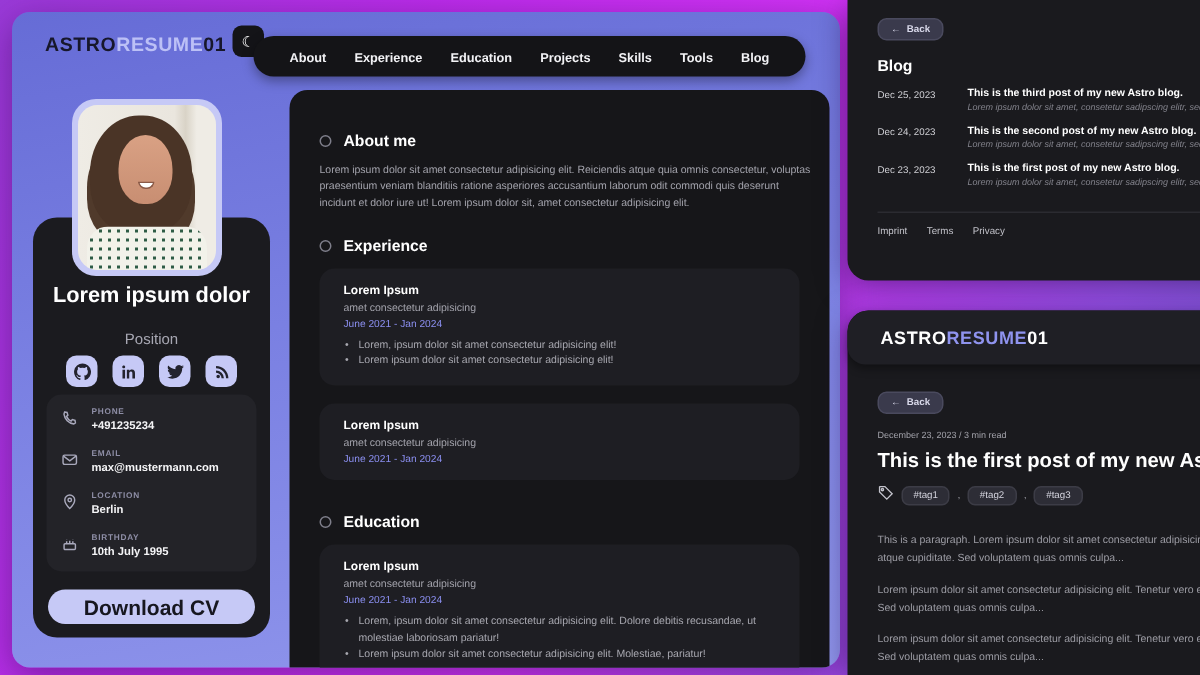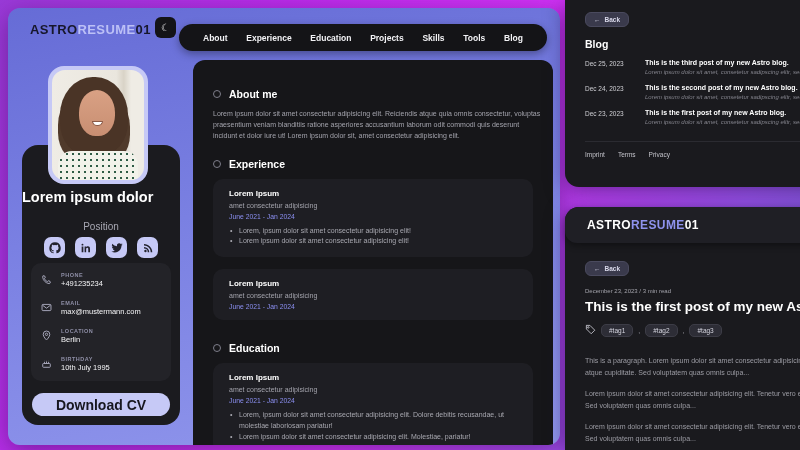--- a/index.html
+++ b/index.html
@@ -8,47 +8,47 @@
   .stage{position:relative;width:800px;height:450px;overflow:hidden;
     background:linear-gradient(118deg,#9a3ad8 0%,#bd2ceb 28%,#d433f8 55%,#9a55ee 82%,#6f5fd0 100%);padding-left:32px;}
 
   
   .app{position:absolute;left:8px;top:8px;width:552px;height:437px;border-radius:12px;overflow:hidden;
     background:linear-gradient(170deg,#666cd6 0%,#7a80e2 45%,#9096ec 100%);box-shadow:0 6px 24px rgba(40,10,70,.45);}
   .app-logo{position:absolute;left:22px;top:14px;font-size:13px;font-weight:bold;letter-spacing:.4px;color:#17172b;cursor:pointer}
   .app-logo .lt2{color:#bcc0f6}
   .moon-btn{position:absolute;left:147px;top:9px;width:21px;height:21px;border-radius:6px;background:#141418;
     display:flex;align-items:center;justify-content:center;color:#fff;font-size:10px;cursor:pointer}
-  .nav-pill{position:absolute;left:171px;top:16px;width:368px;height:27px;border-radius:999px;background:#141417;
+  .nav-pill{position:absolute;left:161px;top:16px;width:368px;height:27px;border-radius:999px;background:#141417;
     display:flex;align-items:center;justify-content:space-between;padding:0 24px;box-shadow:0 3px 8px rgba(0,0,0,.35)}
   .nav-item{color:#f2f2f5;font-size:8.5px;font-weight:bold;cursor:pointer;white-space:nowrap}
 
   
   .side-card{position:absolute;left:14px;top:137px;width:158px;height:280px;border-radius:16px;background:#1b1b1f;}
   .photo-frame{position:absolute;left:40px;top:58px;width:100px;height:118px;border-radius:16px;background:#c6c9f6;padding:4px;z-index:3}
   .photo{position:relative;width:100%;height:100%;border-radius:13px;overflow:hidden;
     background:linear-gradient(90deg,#efece5 0%,#eae6de 70%,#d9d3c7 78%,#efece5 86%);}
   .hair{position:absolute;left:9%;top:6%;width:74%;height:72%;background:#4a3426;border-radius:48% 48% 42% 42%;
     box-shadow:-4px 10px 0 -2px #503a2b,4px 12px 0 -2px #503a2b}
   .face{position:absolute;left:29%;top:18%;width:40%;height:42%;background:linear-gradient(#d9a184,#c88e72);border-radius:50% 50% 46% 46%}
   .smile{position:absolute;left:44%;top:46%;width:11%;height:5%;background:#fff;border-radius:0 0 8px 8px;border:1px solid #8a5a47}
   .shoulders{position:absolute;left:6%;bottom:0;width:88%;height:26%;border-radius:14px 14px 0 0;
     background:radial-gradient(#2e5c46 28%,transparent 30%) 0 0/6px 6px,#f2f2ea}
-  .profile-name{position:absolute;left:0;top:44px;width:100%;text-align:left;color:#fff;font-size:14.5px;font-weight:bold}
+  .profile-name{position:absolute;left:0;top:44px;width:100%;text-align:center;color:#fff;font-size:14.5px;font-weight:bold}
   .profile-pos{position:absolute;left:0;top:76px;width:100%;text-align:center;color:#a7a7b2;font-size:10px}
   .social-row{position:absolute;left:0;top:92px;width:100%;display:flex;justify-content:center;gap:10px}
   .soc-btn{width:21px;height:21px;border-radius:7px;background:#c6c9f6;color:#1b1b22;display:flex;align-items:center;justify-content:center;cursor:pointer}
   .soc-btn svg{width:12px;height:12px;fill:#23232e}
   .contact-box{position:absolute;left:9px;top:118px;width:140px;height:118px;border-radius:10px;background:#232328;padding:8px 10px;
     display:flex;flex-direction:column;justify-content:space-between}
   .c-row{display:flex;align-items:center;gap:8px}
   .c-icon{width:12px;flex:0 0 12px;color:#a9a9bc}
   .c-icon svg{width:11px;height:11px;stroke:#a9a9bc;fill:none;stroke-width:1.4}
   .c-label{font-size:5.5px;letter-spacing:.5px;color:#8e8ea6;font-weight:bold}
-  .c-value{font-size:7.5px;color:#f4f4f6;font-weight:normal;margin-top:1px}
+  .c-value{font-size:7.5px;color:#f4f4f6;font-weight:bold;margin-top:1px}
   .dl-btn{position:absolute;left:10px;bottom:9px;width:138px;height:23px;border-radius:999px;background:#c6c9f6;
     display:flex;align-items:center;justify-content:center;color:#17171f;font-size:14px;font-weight:bold;cursor:pointer}
 
   
   .content{position:absolute;left:185px;top:52px;width:360px;height:400px;border-radius:12px;background:#161619;padding:16px 20px;color:#e8e8ec}
   .sec-head{display:flex;align-items:center;gap:8px;margin-top:12px}
   .ring{width:8px;height:8px;border:1.3px solid #7e7e8a;border-radius:50%;flex:0 0 8px}
   .sec-title{font-size:10.5px;font-weight:bold;color:#fff}
   .body-text{margin-top:8px;font-size:7px;line-height:1.6;color:#a3a3ac;width:328px}
   .xp-card{margin-top:9px;background:#1e1e23;border-radius:10px;padding:10px 16px}

